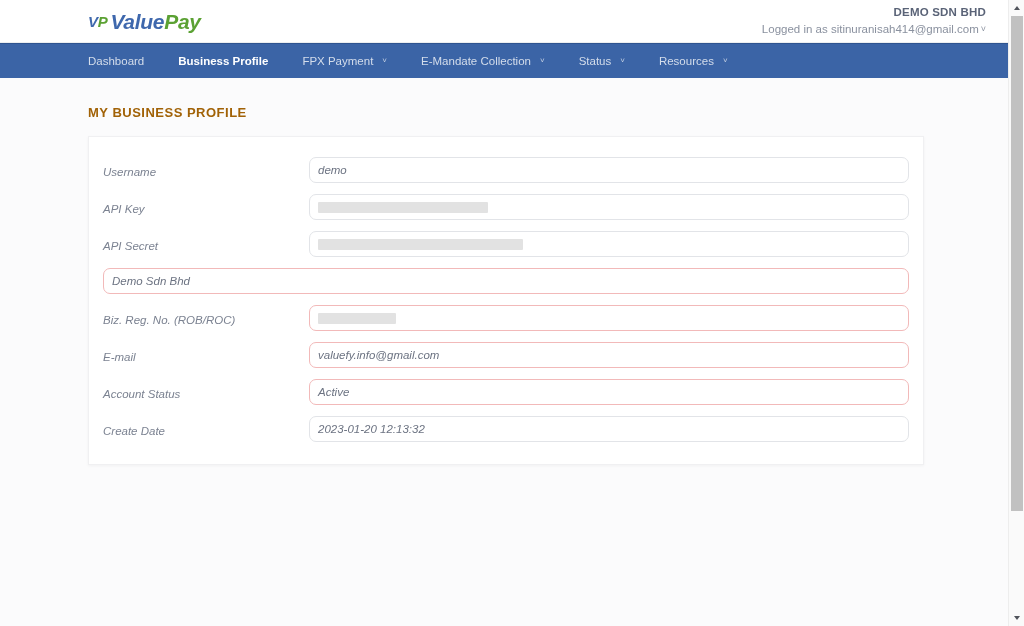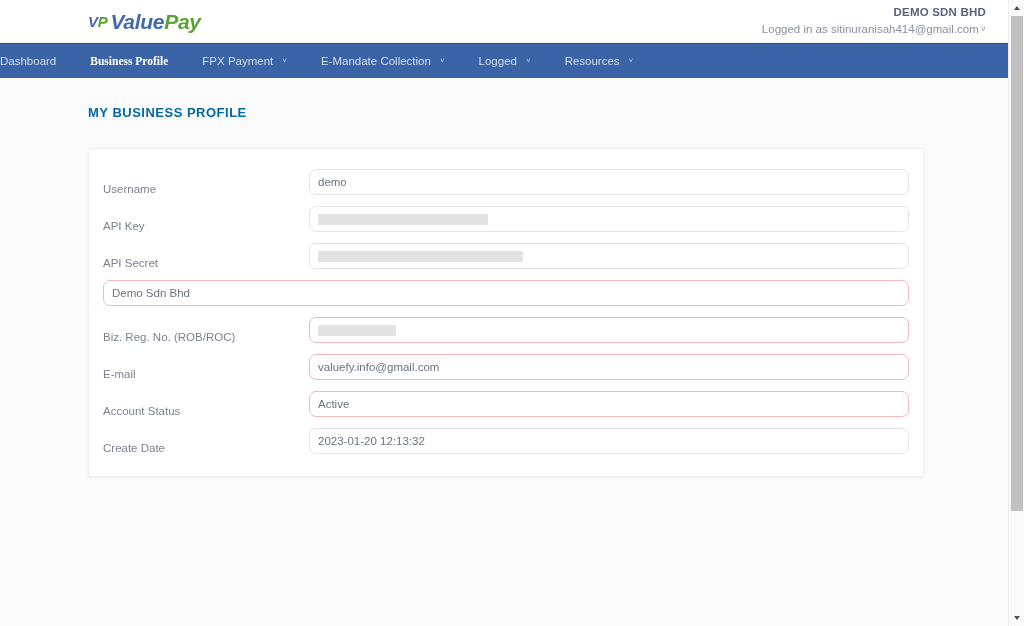--- a/index.html
+++ b/index.html
@@ -87,71 +87,72 @@
     top: -1px;
   }
 
   
   #navbar {
     height: 35px;
     background: #3b64a6;
     border-top: 1px solid #2f5490;
     display: flex;
     align-items: center;
+    padding-left: 88px;
   }
   .nav-item {
     color: #d4ddeb;
     font-size: 11.5px;
     padding: 0 0;
     margin-right: 34px;
     white-space: nowrap;
     cursor: pointer;
     display: flex;
     align-items: center;
   }
   .nav-item.active {
     color: #ffffff;
     font-weight: bold;
-    font-family: Liberation Serif, serif;
   }
   .nav-item .nav-caret {
     font-size: 8px;
     margin-left: 9px;
     position: relative;
     top: -1px;
     color: #c4d0e3;
   }
 
   
   #content {
     padding-left: 88px;
     padding-top: 27px;
   }
 
   #page-title {
     font-size: 13px;
     font-weight: bold;
-    color: #0369a1;
+    color: #a16207;
     letter-spacing: 0.5px;
-    margin-bottom: 28px;
+    margin-bottom: 16px;
   }
 
   #card {
     width: 836px;
     background: #ffffff;
     border: 1px solid #f0f0f2;
     box-shadow: 0 1px 3px rgba(0,0,0,0.045);
     padding: 20px 0 22px 0;
   }
 
   .form-row {
     display: flex;
-    align-items: flex-end;
+    align-items: flex-start;
     padding: 0 14px 0 14px;
     margin-bottom: 11px;
+    font-style: italic;
   }
   .form-row:last-child { margin-bottom: 0; }
 
   .field-label {
     width: 206px;
     flex: 0 0 206px;
     font-size: 11.5px;
     color: #7b8291;
     padding-top: 9px;
     padding-left: 0px;
@@ -272,21 +273,21 @@
       </div>
     <div class="nav-item">
         <span>FPX Payment</span>
         <span class="nav-caret">˅</span>
       </div>
     <div class="nav-item">
         <span>E-Mandate Collection</span>
         <span class="nav-caret">˅</span>
       </div>
     <div class="nav-item">
-        <span>Logged</span>
+        <span>Status</span>
         <span class="nav-caret">˅</span>
       </div>
     <div class="nav-item">
         <span>Resources</span>
         <span class="nav-caret">˅</span>
       </div>
   </div>
 
   <div id="content">
 

